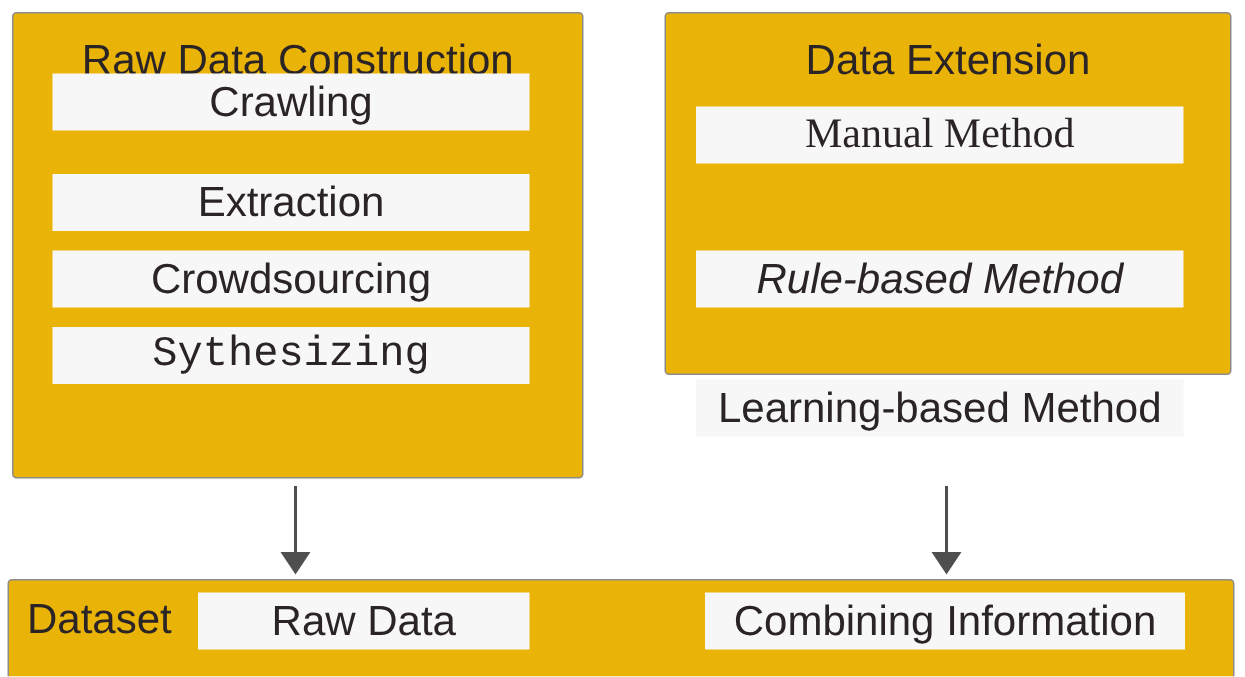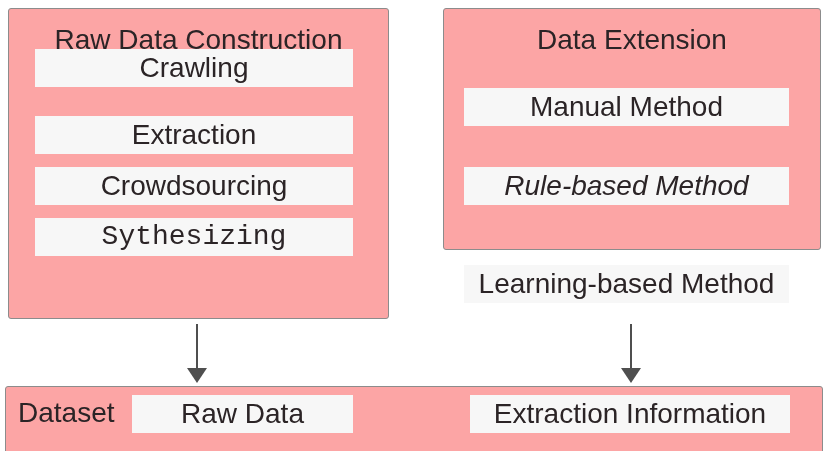--- a/index.html
+++ b/index.html
@@ -11,21 +11,21 @@
     position: relative;
     width: 830px;
     height: 451px;
     background: #ffffff;
     font-family: "Liberation Sans", sans-serif;
     color: #2b2426;
     overflow: hidden;
   }
   .panel {
     position: absolute;
-    background: #fca5a5;
+    background: #eab308;
     border: 1.5px solid #8c8c8c;
     border-radius: 3px;
     box-sizing: border-box;
   }
   .panel-left  { left: 8px;   top: 8px;   width: 381px; height: 311px; }
   .panel-right { left: 443px; top: 8px;   width: 378px; height: 242px; }
   .panel-bottom{ left: 5px;   top: 386px; width: 818px; height: 70px;  }
 
   .panel-title {
     position: absolute;
@@ -48,23 +48,23 @@
   }
   .panel-left  .row { left: 26px; width: 318px; }
   .panel-right .row { left: 20px; width: 325px; }
 
   .lrow-0 { top: 40px; }
   .lrow-1 { top: 107px; }
   .lrow-2 { top: 158px; text-align: center; }
   .lrow-3 { top: 209px; font-family: Liberation Mono, monospace; }
   .lrow-4 { top: 260px; }
 
-  .rrow-0 { top: 79px; }
+  .rrow-0 { top: 62px; font-family: Liberation Serif, serif; }
   .rrow-1 { top: 158px; font-style: italic; }
-  .rrow-2 { top: 244px; margin-top: 12px; }
+  .rrow-2 { top: 244px; }
 
   .dataset-label {
     position: absolute;
     left: 12px;
     top: 0;
     height: 52px;
     line-height: 52px;
     font-size: 28px;
     white-space: nowrap;
   }
@@ -118,16 +118,16 @@
     <div class="arrow-head"></div>
   </div>
   <div class="arrow arrow-right">
     <div class="arrow-shaft"></div>
     <div class="arrow-head"></div>
   </div>
 
   <div class="panel panel-bottom">
     <div class="dataset-label">Dataset</div>
     <div class="row brow-raw">Raw Data</div>
-    <div class="row brow-ann">Extraction Information</div>
+    <div class="row brow-ann">Combining Information</div>
   </div>
 
 </div>
 
 </body></html>

